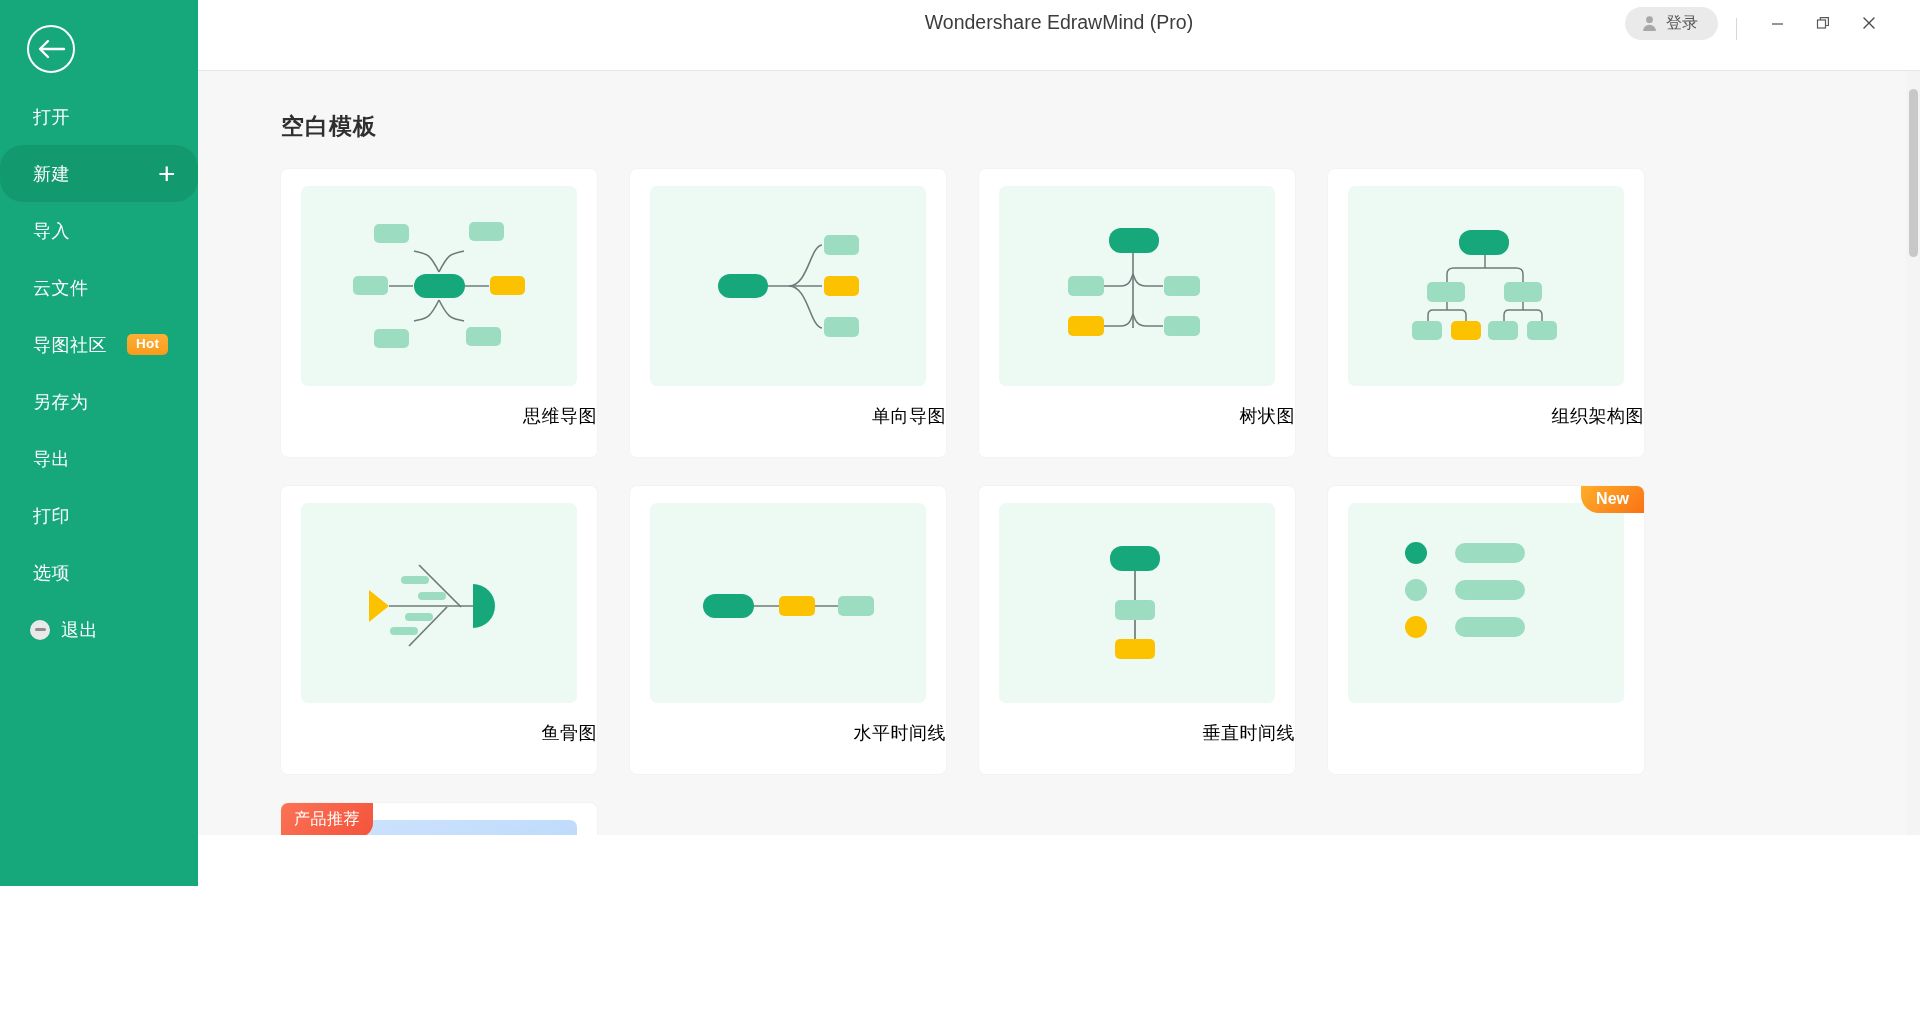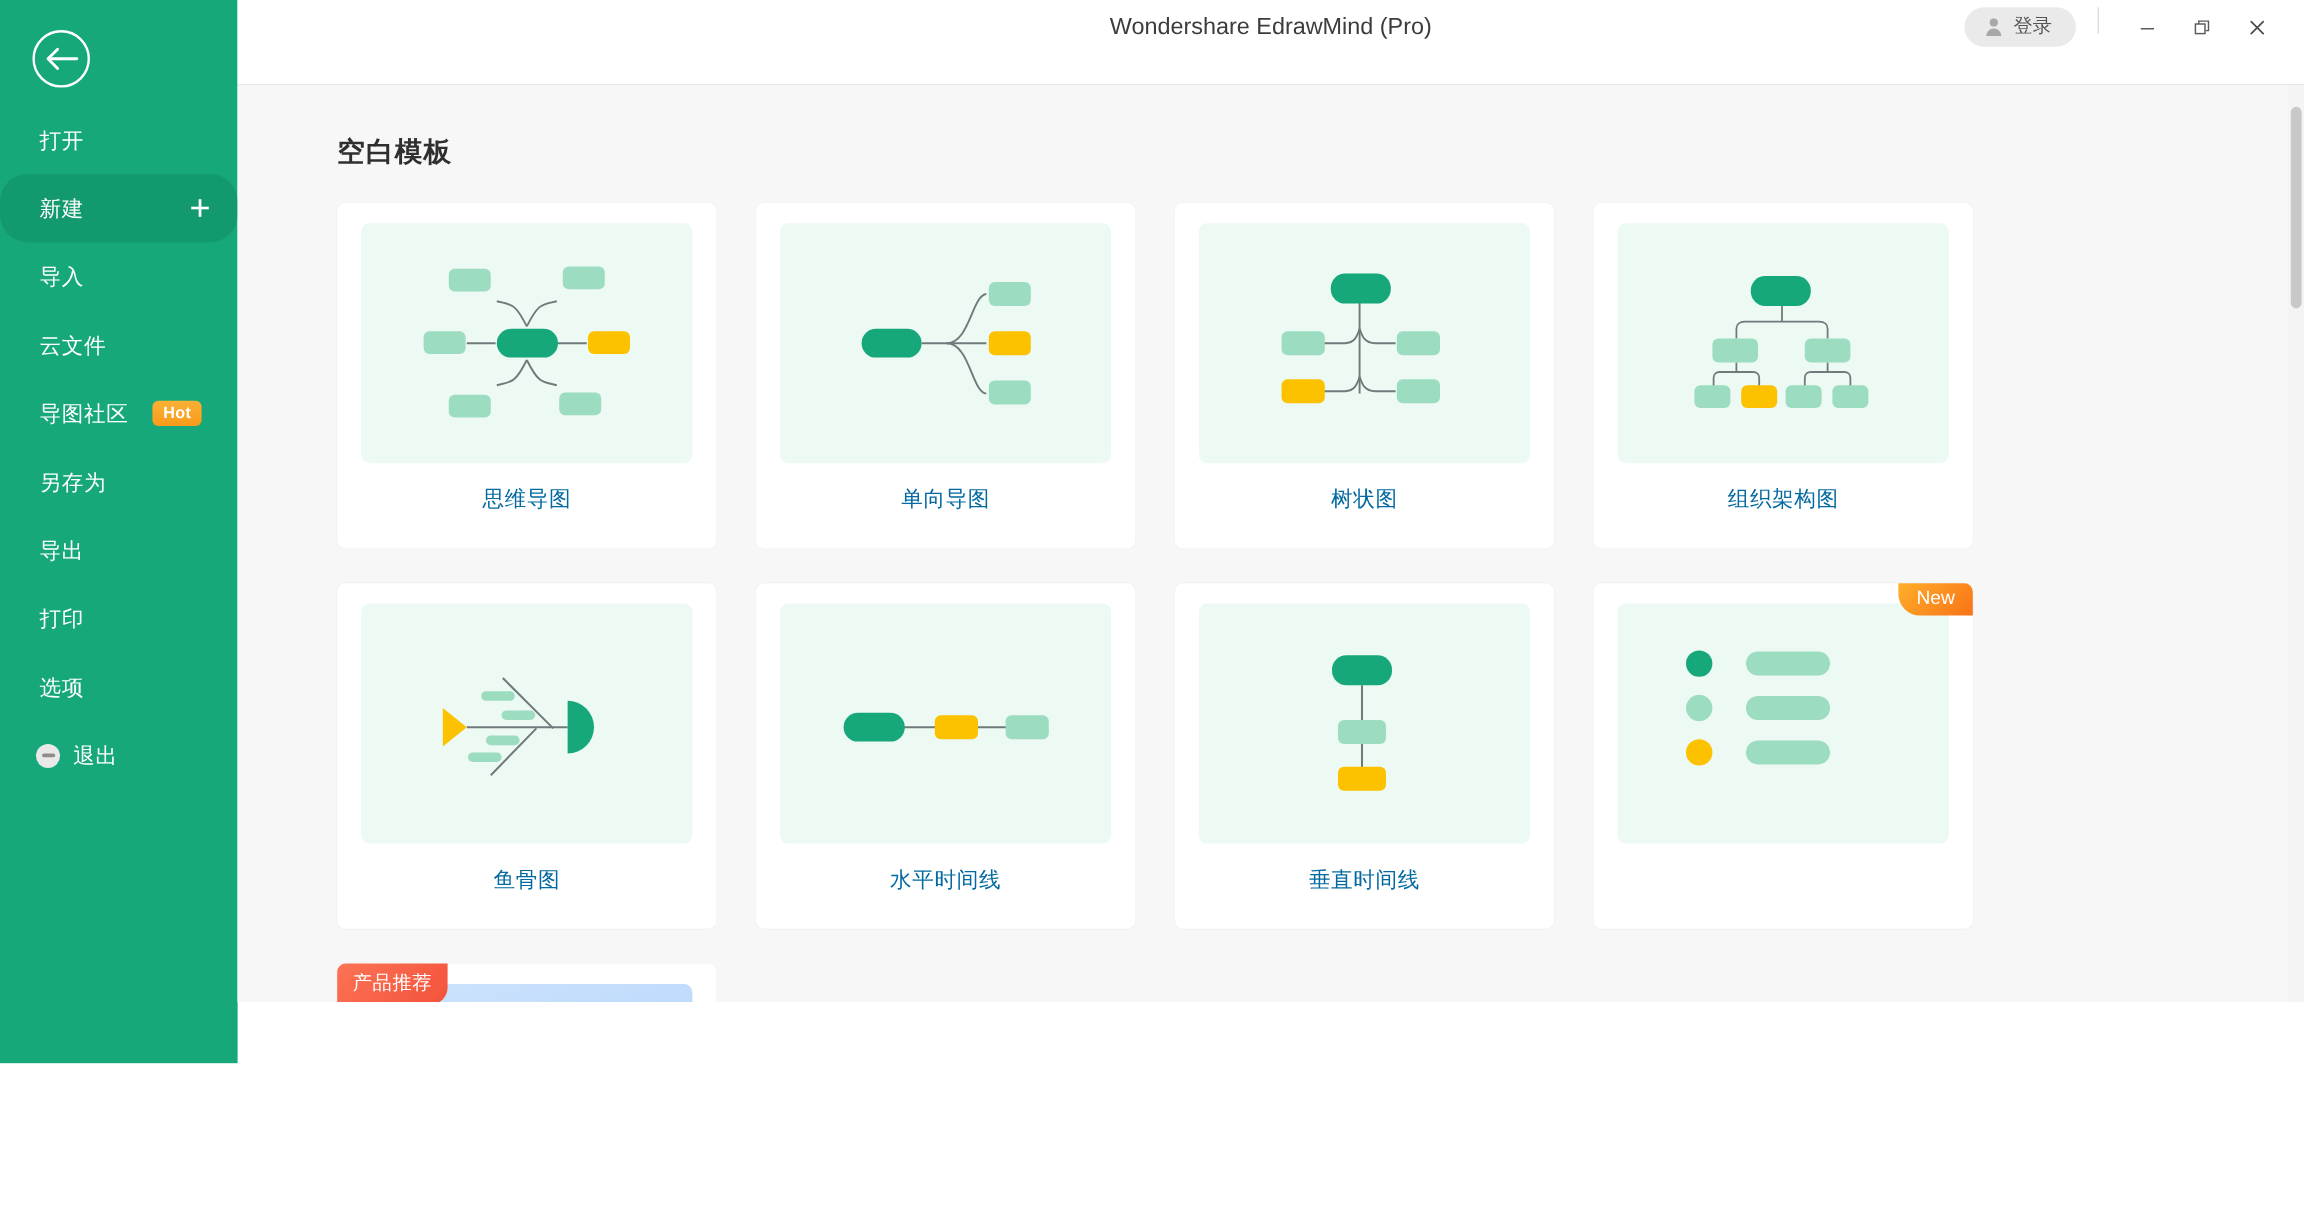--- a/index.html
+++ b/index.html
@@ -67,22 +67,22 @@
     height: 70px; position: relative;
     background: #ffffff;
     display: flex; align-items: center;
   }
   .win-title {
     position: absolute; left: 0; right: 0; top: 11px;
     text-align: center; font-size: 19.5px; color: #3c3c3c;
     pointer-events: none;
   }
   .tr-controls {
-    position: absolute; right: 16px; top: 6px;
-    display: flex; align-items: flex-start; gap: 0px;
+    position: absolute; right: 28px; top: 6px;
+    display: flex; align-items: flex-end; gap: 0px;
   }
   .login-btn {
     display: flex; align-items: center; gap: 8px;
     background: #eaeaea; border-radius: 18px;
     padding: 6px 20px 6px 16px;
     cursor: pointer; margin-right: 10px;
   }
   .login-btn .lbl { font-size: 16px; color: #555; }
   .user-icon { width: 17px; height: 17px; display: block; }
   .tr-sep { width: 1px; height: 22px; background: #d8d8d8; margin: 0 17px 0 8px; }
@@ -119,27 +119,27 @@
   }
   .card .thumb {
     position: absolute; left: 20px; top: 17px;
     width: 276px; height: 200px;
     background: #edf9f3; border-radius: 7px;
     overflow: hidden;
   }
   .card .thumb svg { display: block; width: 276px; height: 200px; }
   .card .cap {
     position: absolute; left: 0; right: 0; top: 235px;
-    text-align: center; font-size: 18px; color: #0369a1;
+    text-align: right; font-size: 18px; color: #000000;
     letter-spacing: 0.5px;
   }
   .new-badge {
     position: absolute; right: 0px; top: 0px;
     background: linear-gradient(135deg,#ffae2a,#f97316);
-    color: #fff; font-size: 16px; font-weight: normal;
+    color: #fff; font-size: 16px; font-weight: bold;
     padding: 4px 15px 5px 15px;
     border-radius: 0 7px 0 18px;
     z-index: 3;
   }
   .promo-badge {
     position: absolute; left: 0px; top: 0px;
     background: linear-gradient(135deg,#fb7355,#f4523b);
     color: #fff; font-size: 16px;
     padding: 6px 13px 7px 13px;
     border-radius: 7px 0 14px 0;

